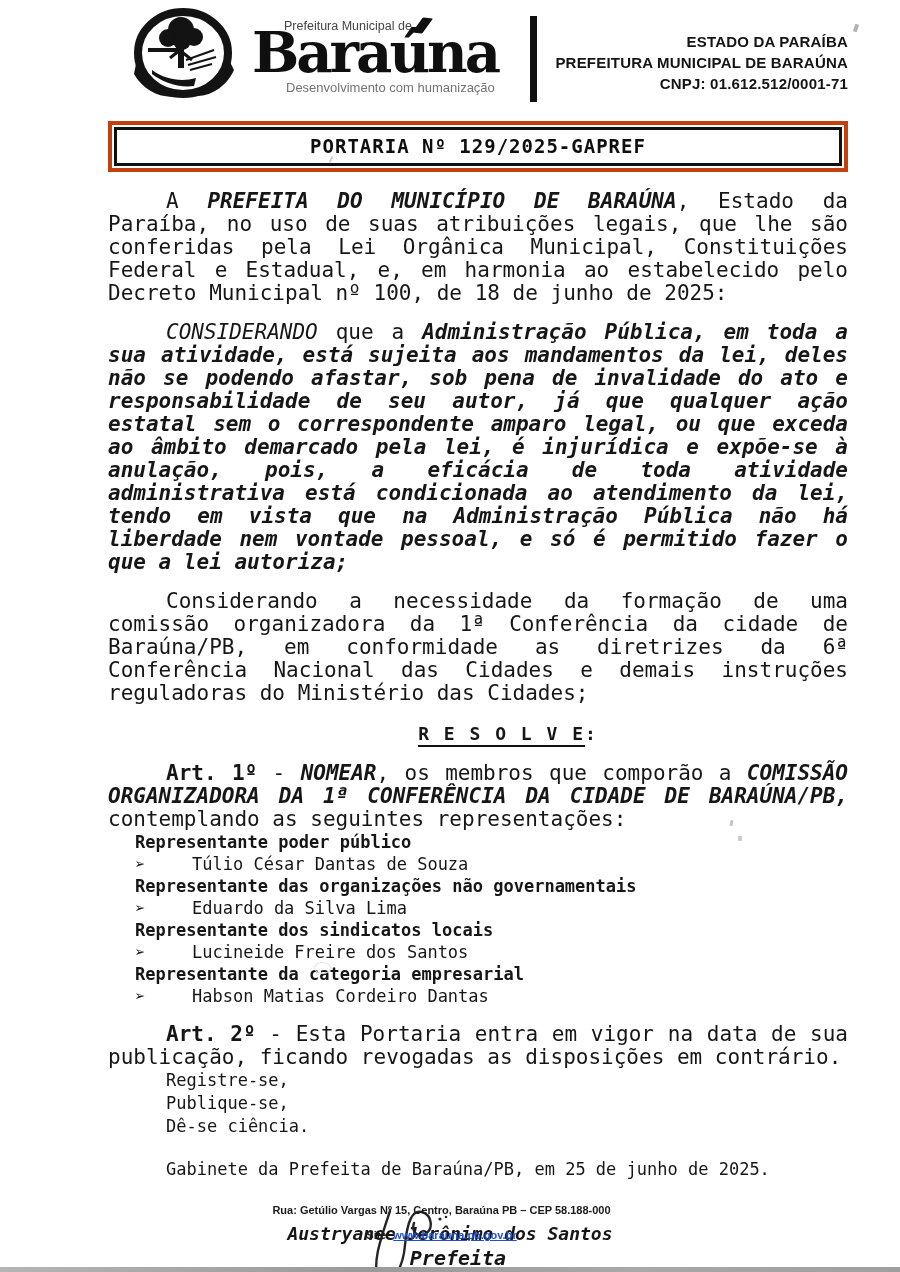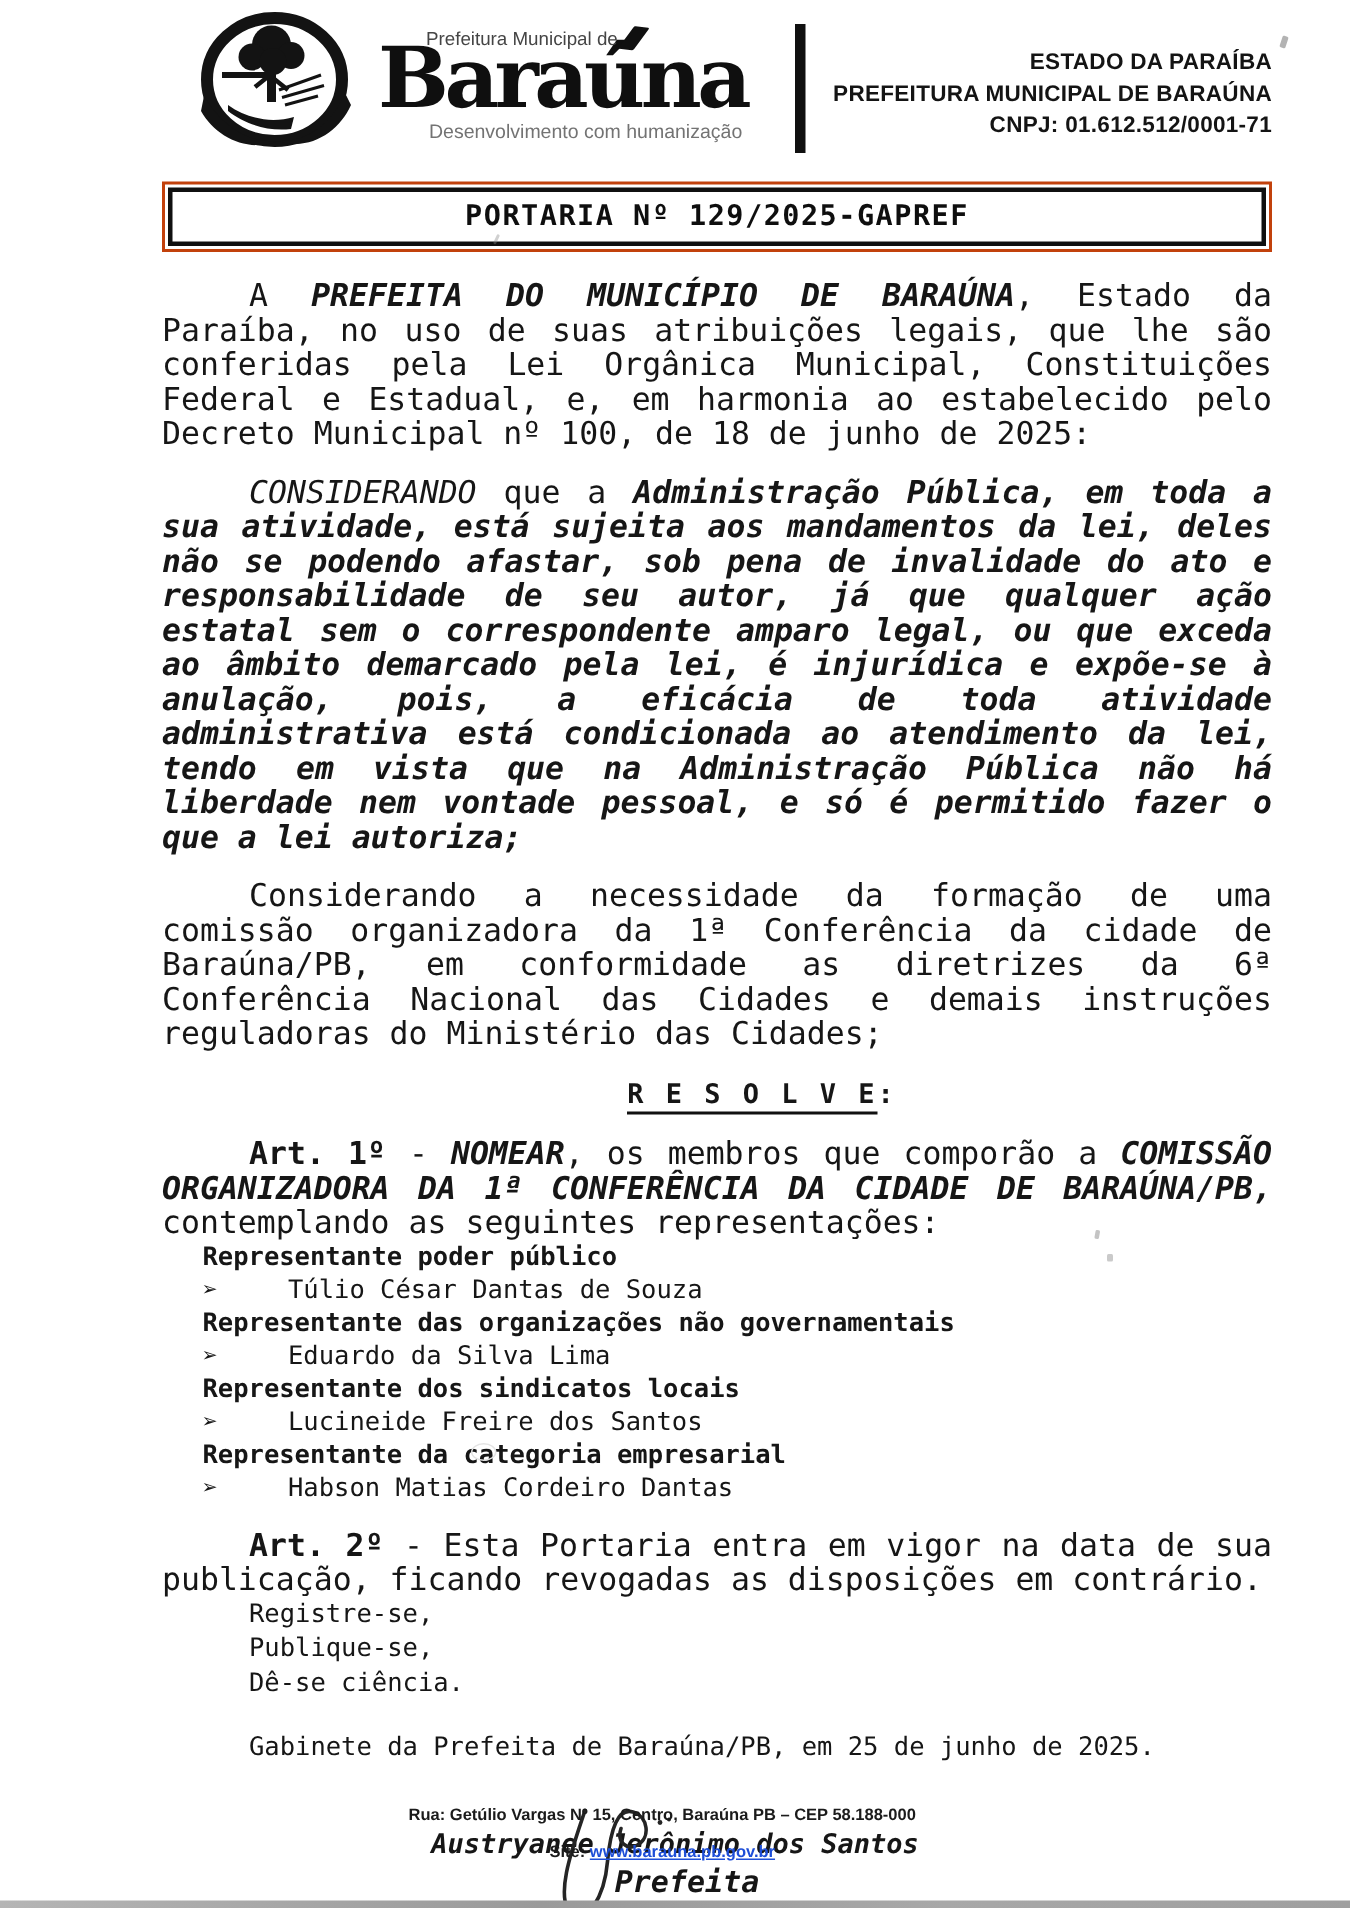--- a/index.html
+++ b/index.html
@@ -27,21 +27,21 @@
   .brand-tagline{font-family:"Liberation Sans",sans-serif;font-size:13px;color:#737373;
     margin:0 0 0 34px;white-space:nowrap;}
   .head-divider{width:7px;height:86px;background:#101010;margin:8px 12px 0 10px;flex:0 0 auto;}
   .gov-block{
     font-family:"Liberation Sans",sans-serif;font-weight:bold;font-size:15px;
     line-height:21px;text-align:right;margin-top:23px;width:320px;color:#141414;
     letter-spacing:.2px;
   }
 
   
-  .title-box{border:2px solid #c2410c;padding:2px;margin-top:11px;background:#fff;}
+  .title-box{border:4px solid #c2410c;padding:2px;margin-top:11px;background:#fff;}
   .title-inner{
     border:3px solid #101010;text-align:center;font-weight:bold;font-size:19px;
     padding:5px 0 6px;letter-spacing:1px;color:#0e0e0e;
   }
 
   
   .p{font-size:21px;line-height:23px;margin:18px 0 0 0;text-align:justify;}
   .p.tight{margin-top:16px;}
   .ind{display:inline-block;width:58px;}
   .bi{font-weight:bold;font-style:italic;}

